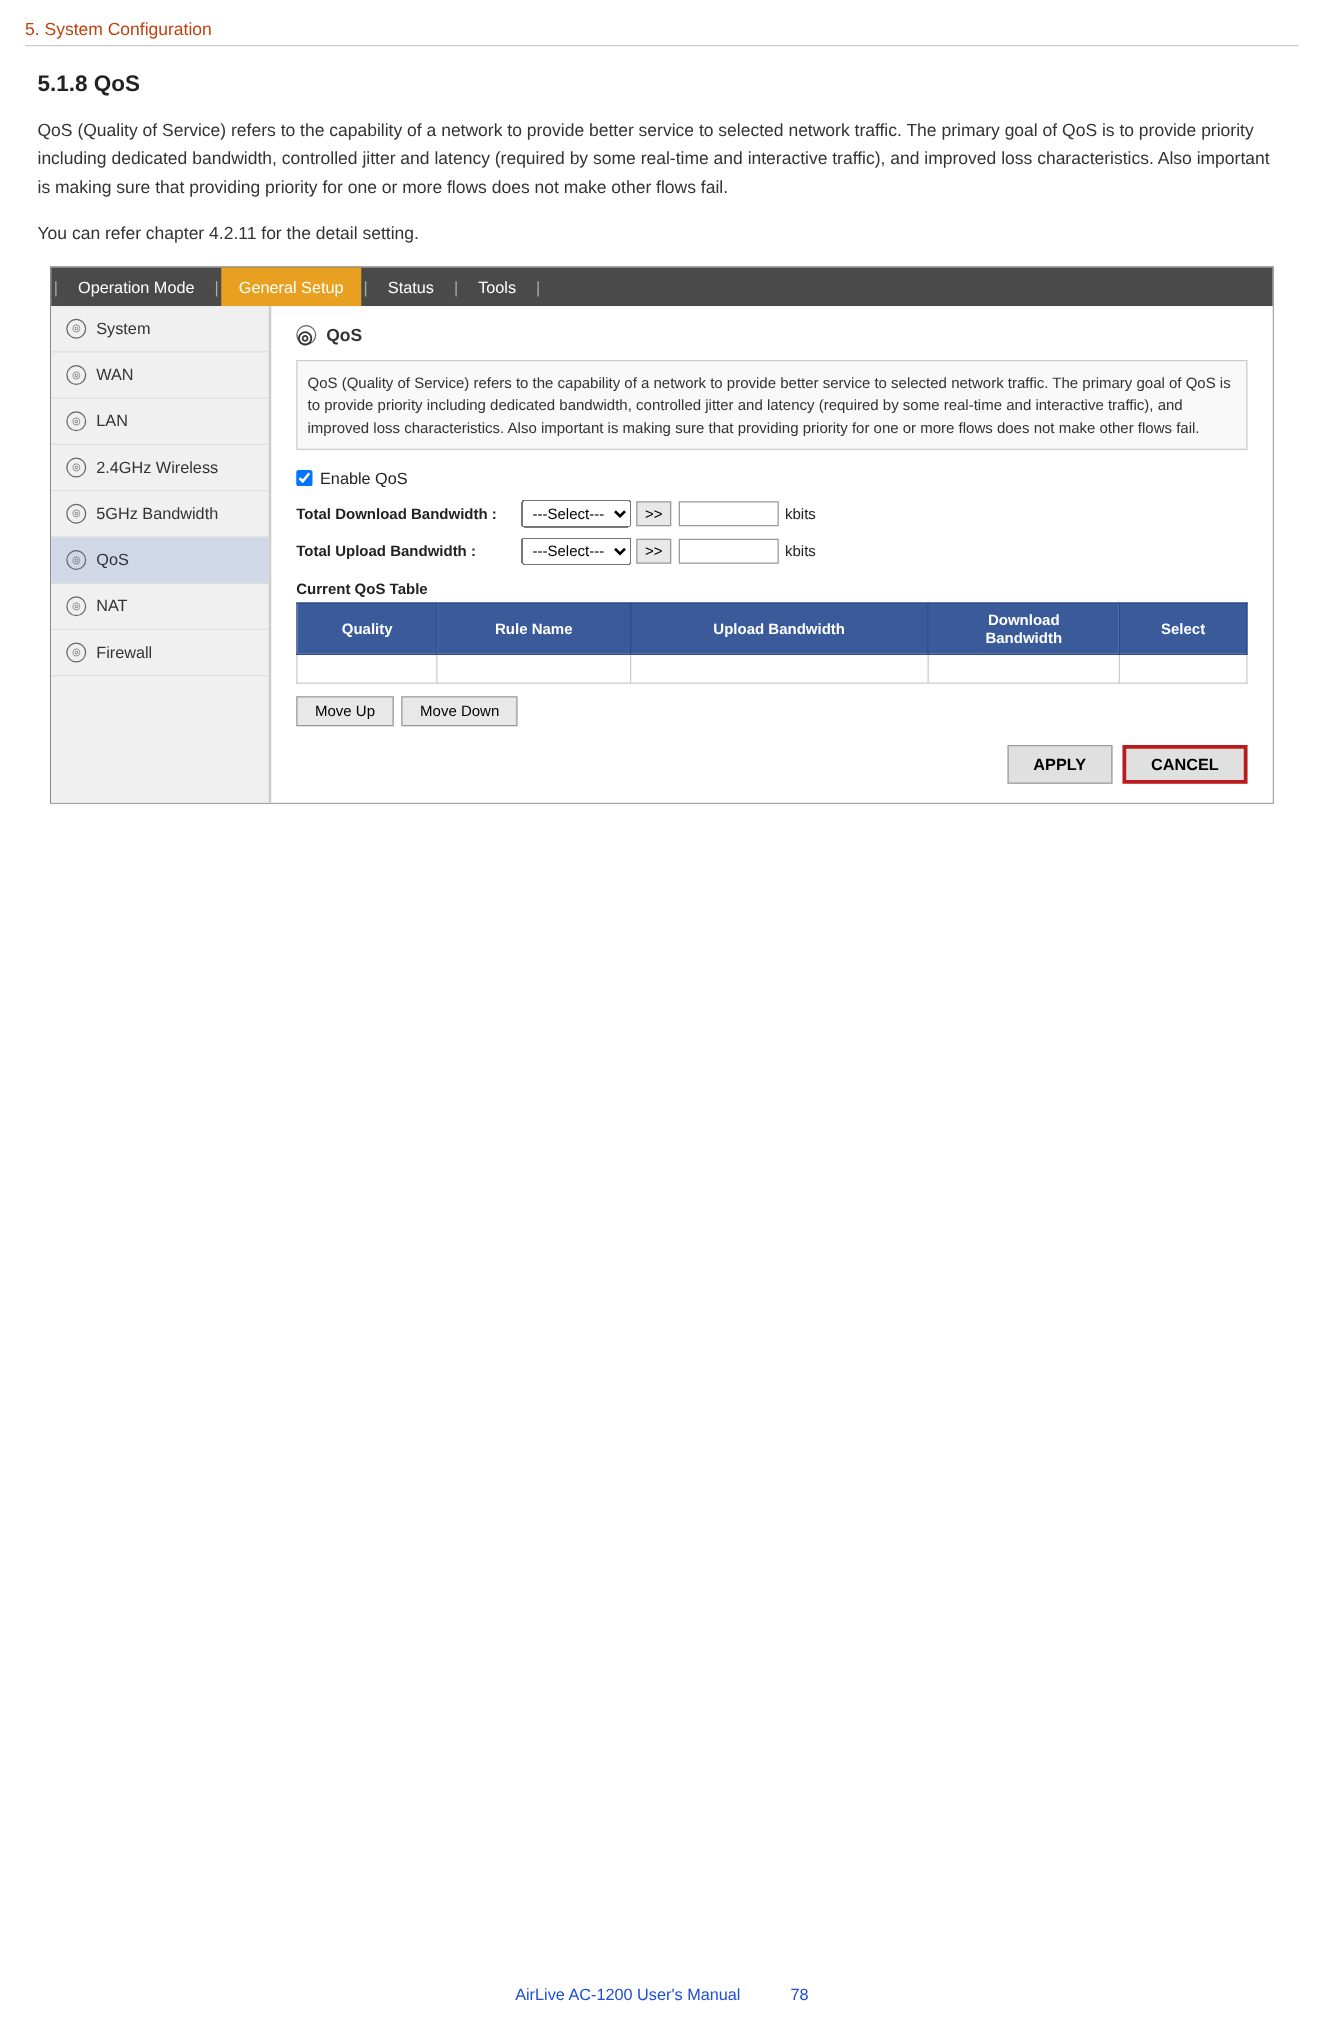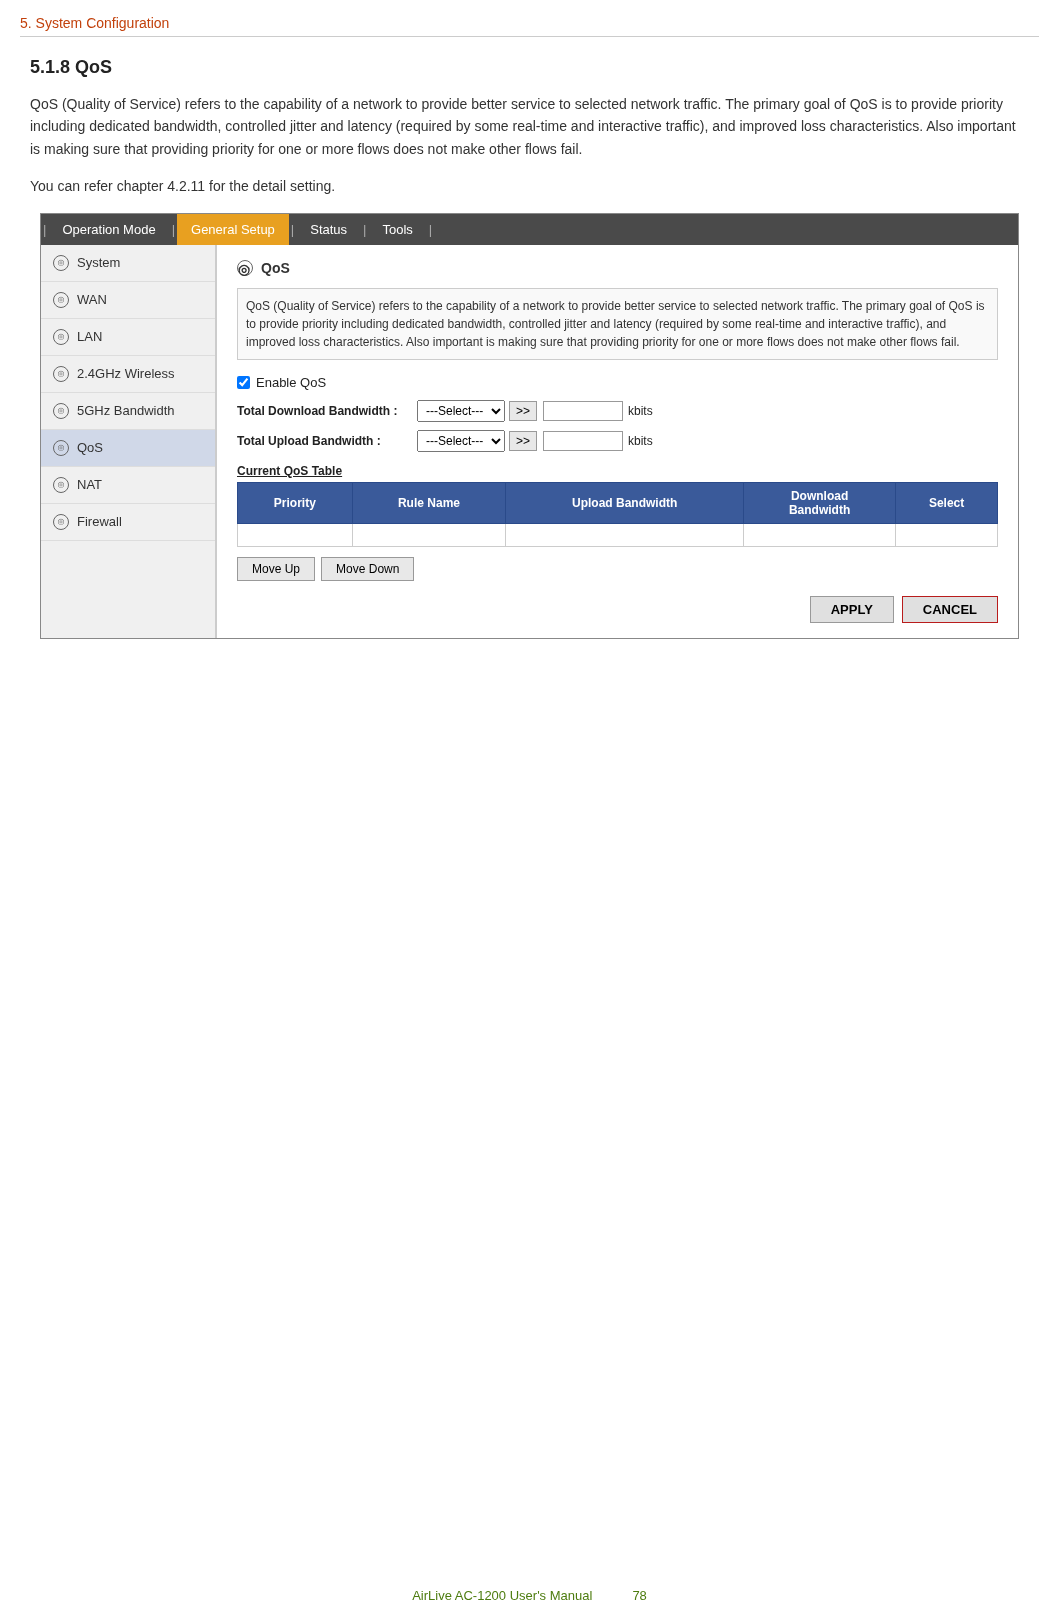--- a/index.html
+++ b/index.html
@@ -194,21 +194,20 @@
     }
     .form-unit {
       font-size: 12px;
       margin-left: 5px;
     }
 
     .table-label {
       font-size: 12px;
       font-weight: bold;
       margin: 12px 0 4px 0;
-      text-decoration: underline;
     }
 
     .qos-table {
       width: 100%;
       border-collapse: collapse;
       font-size: 12px;
       margin-bottom: 10px;
     }
     .qos-table th {
       background: #3a5a9a;
@@ -254,35 +253,35 @@
     .apply-btn {
       background: #e0e0e0;
       border: 1px solid #999;
       padding: 3px 20px;
       font-size: 13px;
       font-weight: bold;
       cursor: pointer;
     }
     .cancel-btn {
       background: #e0e0e0;
-      border: 1px solid #b91c1c;
+      border: 3px solid #b91c1c;
       padding: 5px 20px;
       font-size: 13px;
       font-weight: bold;
       cursor: pointer;
     }
 
     
     .page-footer {
       position: absolute;
       bottom: 20px;
       left: 0;
       right: 0;
       font-size: 13px;
-      color: #4d7c0f;
+      color: #1d4ed8;
     }
     .footer-inner {
       display: flex;
       align-items: center;
       justify-content: center;
       gap: 40px;
     }
     .footer-page-num {
       font-size: 13px;
       font-weight: normal;
@@ -389,21 +388,21 @@
           <button class="form-btn-small">&gt;&gt;</button>
           <input type="text" class="form-input-small" style="">
           <span class="form-unit">kbits</span>
         </div>
 
         <div class="table-label">Current QoS Table</div>
 
         <table class="qos-table">
           <thead>
             <tr>
-              <th>Priority</th>
+              <th>Quality</th>
               <th>Rule Name</th>
               <th>Upload Bandwidth</th>
               <th>Download<br>Bandwidth</th>
               <th>Select</th>
             </tr>
           </thead>
           <tbody>
             <tr>
               <td>&nbsp;</td>
               <td>&nbsp;</td>

